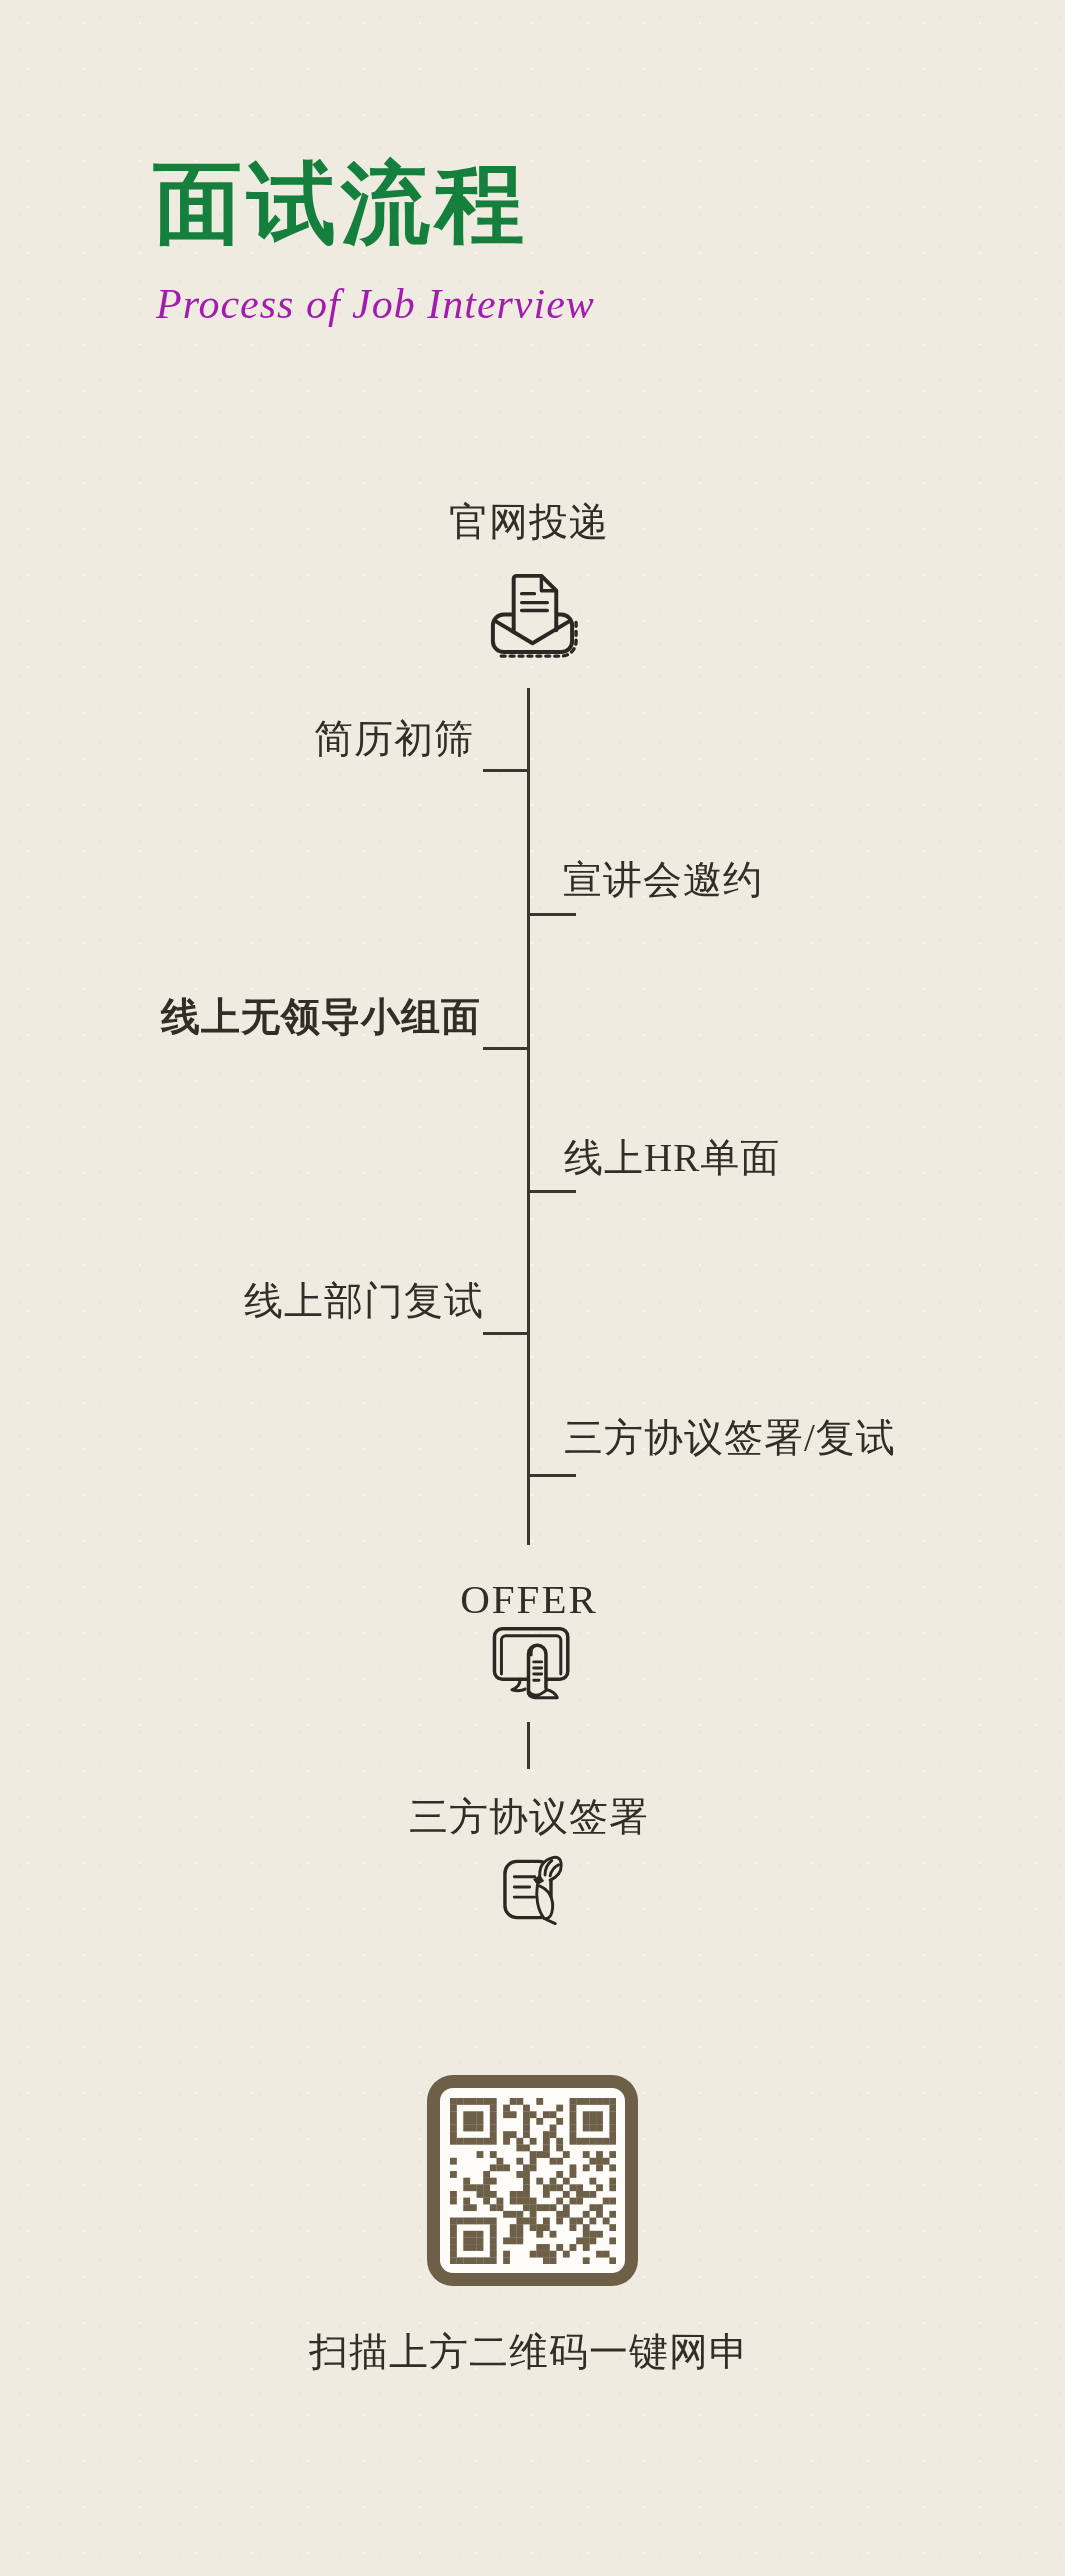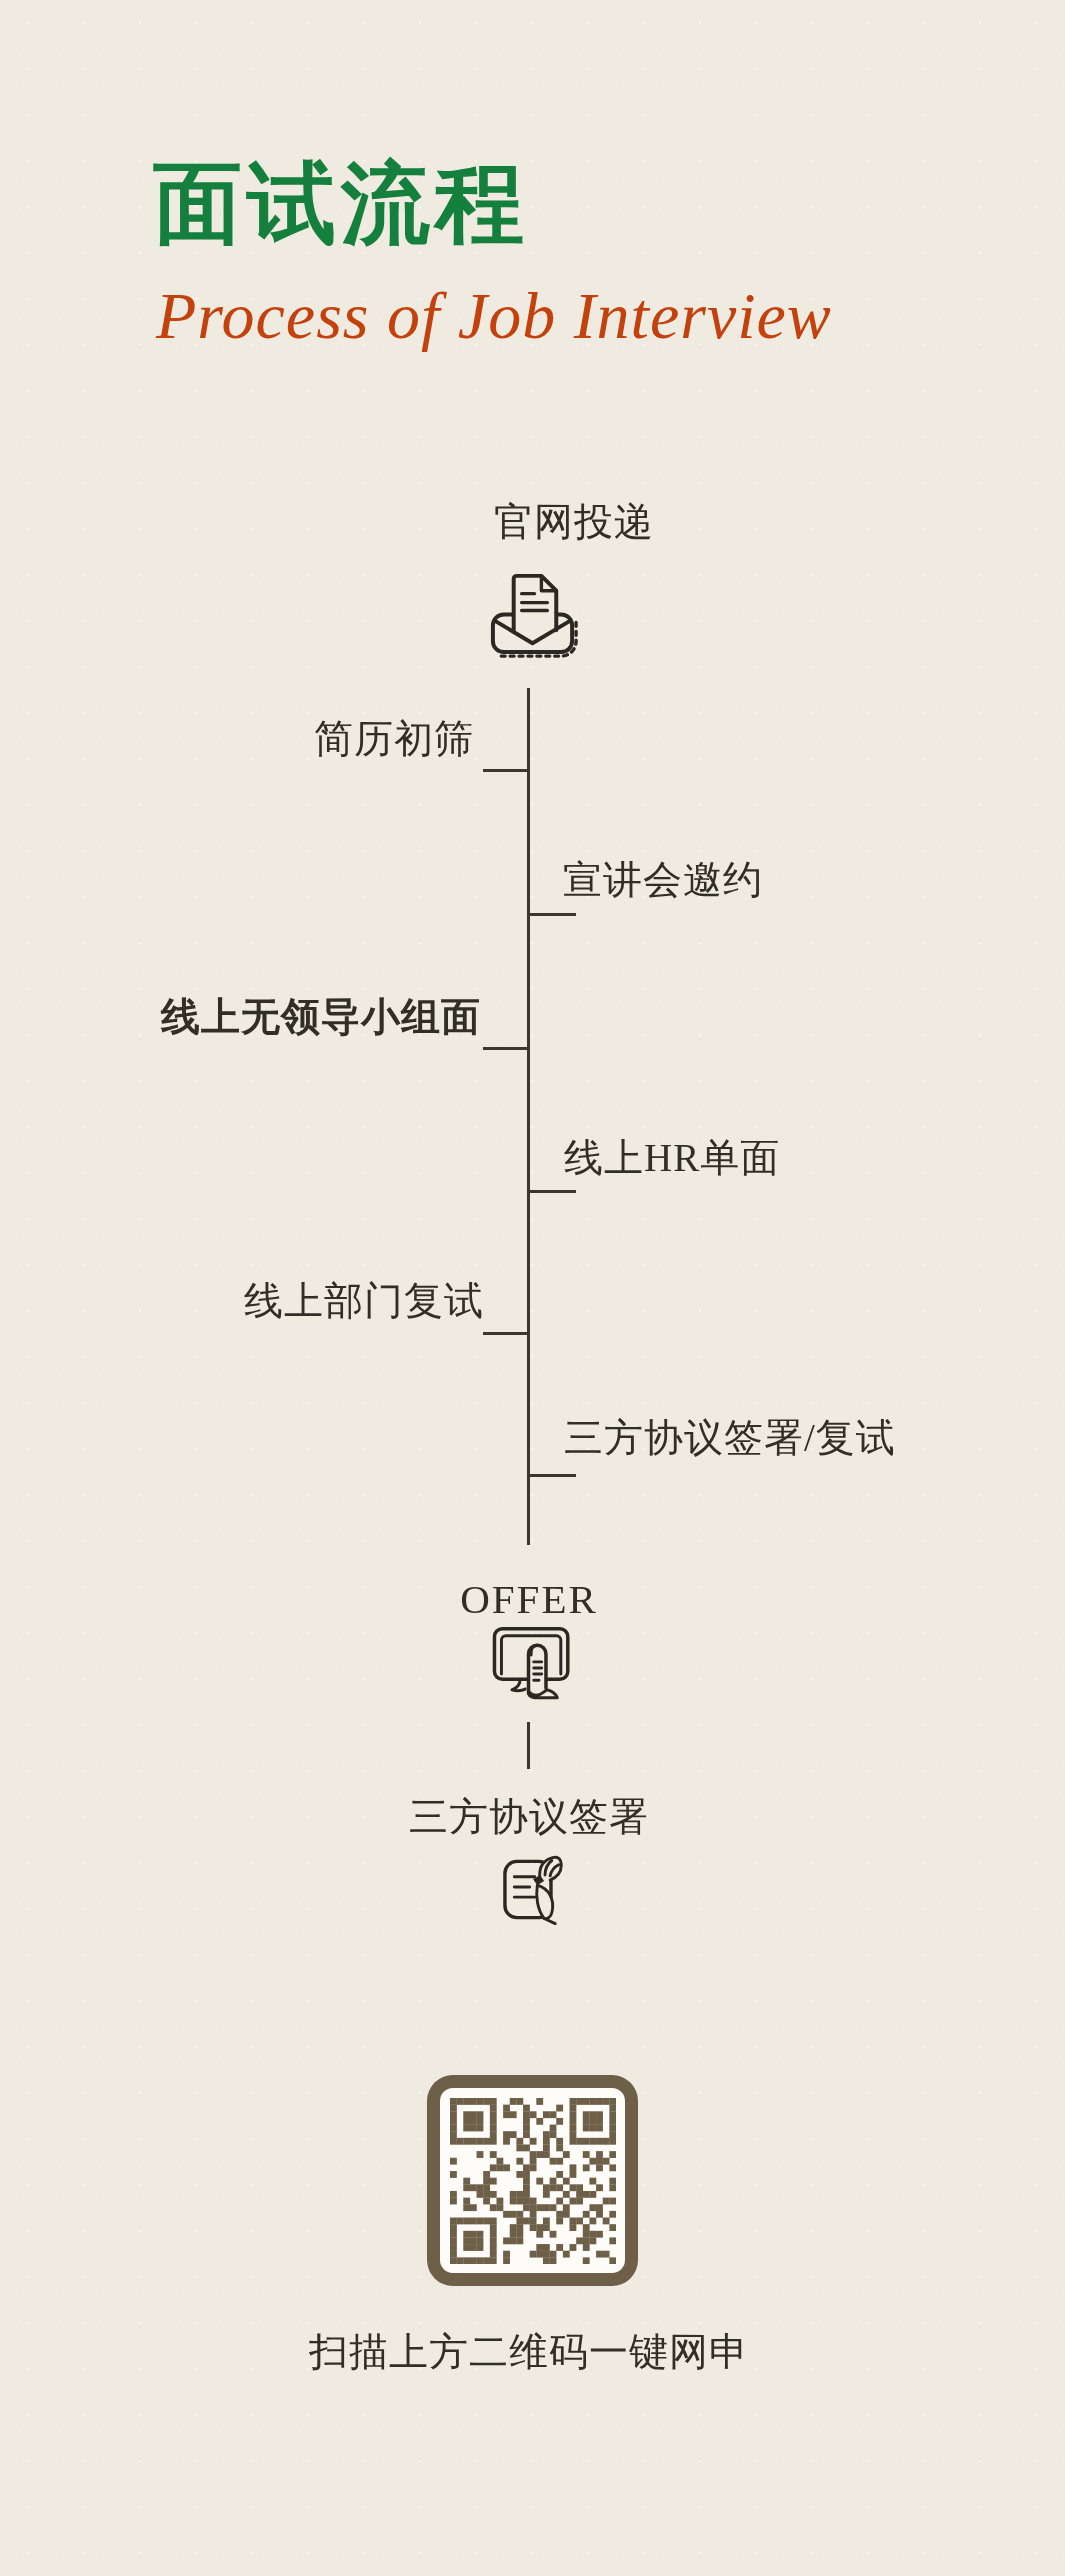--- a/index.html
+++ b/index.html
@@ -10,37 +10,37 @@
       radial-gradient(rgba(121,106,79,0.045) 1.2px, transparent 1.6px),
       radial-gradient(rgba(255,255,255,0.55) 1px, transparent 1.4px);
     background-size:40px 33px,56px 46px;
     font-family:"Liberation Serif","DejaVu Serif",serif;
     color:#34302a;
   }
   .abs{position:absolute;}
   .nowrap{white-space:nowrap;}
   
   .title{left:153px;top:160px;font-size:89px;line-height:1;letter-spacing:5px;color:#15803d;font-weight:600;}
-  .subtitle{left:156px;top:283px;font-size:66px;line-height:1;font-style:italic;color:#c2410c;letter-spacing:1px;}
+  .subtitle{left:156px;top:283px;font-size:42px;line-height:1;font-style:italic;color:#a21caf;letter-spacing:1px;}
   
   .step-text{font-size:39px;line-height:1;letter-spacing:1px;color:#312d27;}
   .centered{left:529px;transform:translateX(-50%);}
   
   .vline{left:527px;width:3px;background:#3c372e;}
   .main-line{top:688px;height:857px;}
   .offer-dash{top:1722px;height:47px;}
   .tick{height:3px;width:46px;background:#3c372e;}
   .tick.l{left:483px;} .tick.r{left:530px;}
   .tk0{top:769px;} .tk1{top:913px;} .tk2{top:1047px;}
   .tk3{top:1190px;} .tk4{top:1332px;} .tk5{top:1474px;}
   .st-left{text-align:right;}
   .st0{right:592px;top:719px;} .st1{left:563px;top:860px;}
   .st2{right:585px;top:997px;font-weight:bold;} .st3{left:564px;top:1138px;}
   .st4{right:582px;top:1281px;margin-left:41px;} .st5{left:564px;top:1418px;}
-  .start-label{top:502px;margin-left:45px;}
+  .start-label{top:502px;}
   .offer-label{top:1579px;font-size:41px;letter-spacing:2px;}
   .sign-label{top:1797px;}
   .caption{top:2332px;}
   
   .icon svg{display:block;}
   .stroke{fill:none;stroke:#2b2722;stroke-width:4;stroke-linecap:round;stroke-linejoin:round;}
   .thin{stroke-width:3.4;}
   .paperfill{fill:#f0ebe0;stroke:none;}
   .inkfill{fill:#2b2722;stroke:none;}
   .env-icon{left:483px;top:563px;width:99px;height:99px;}

